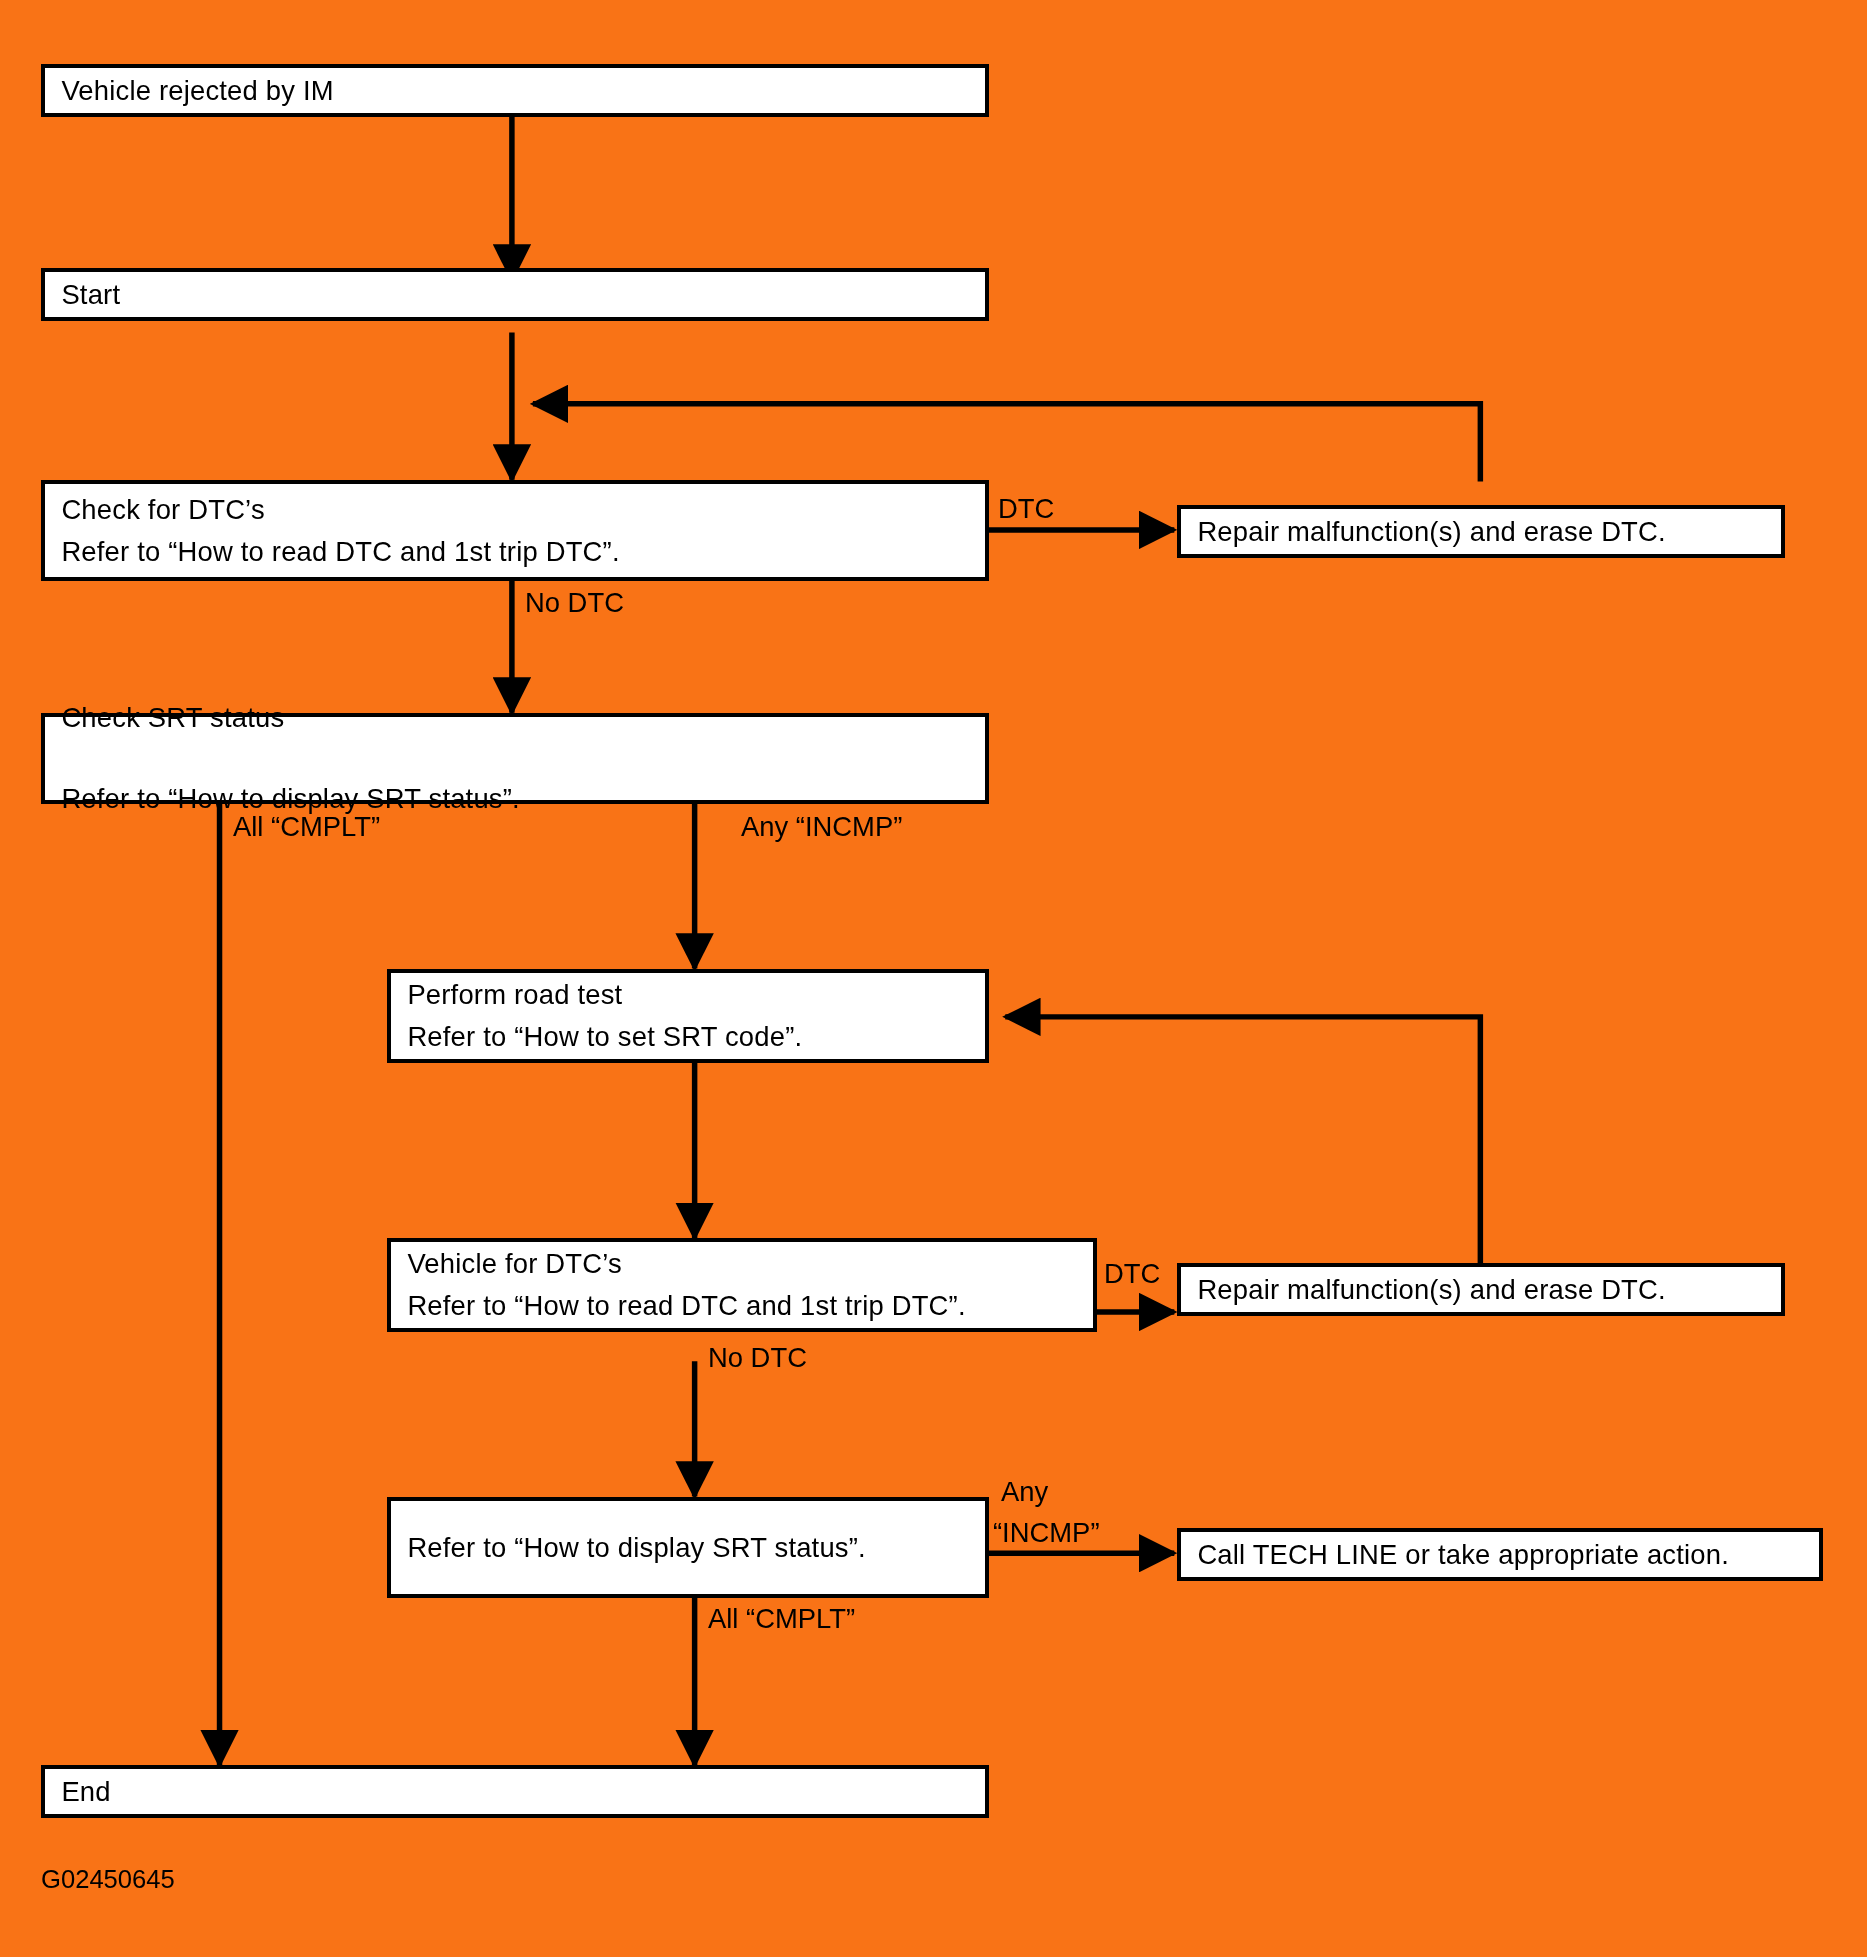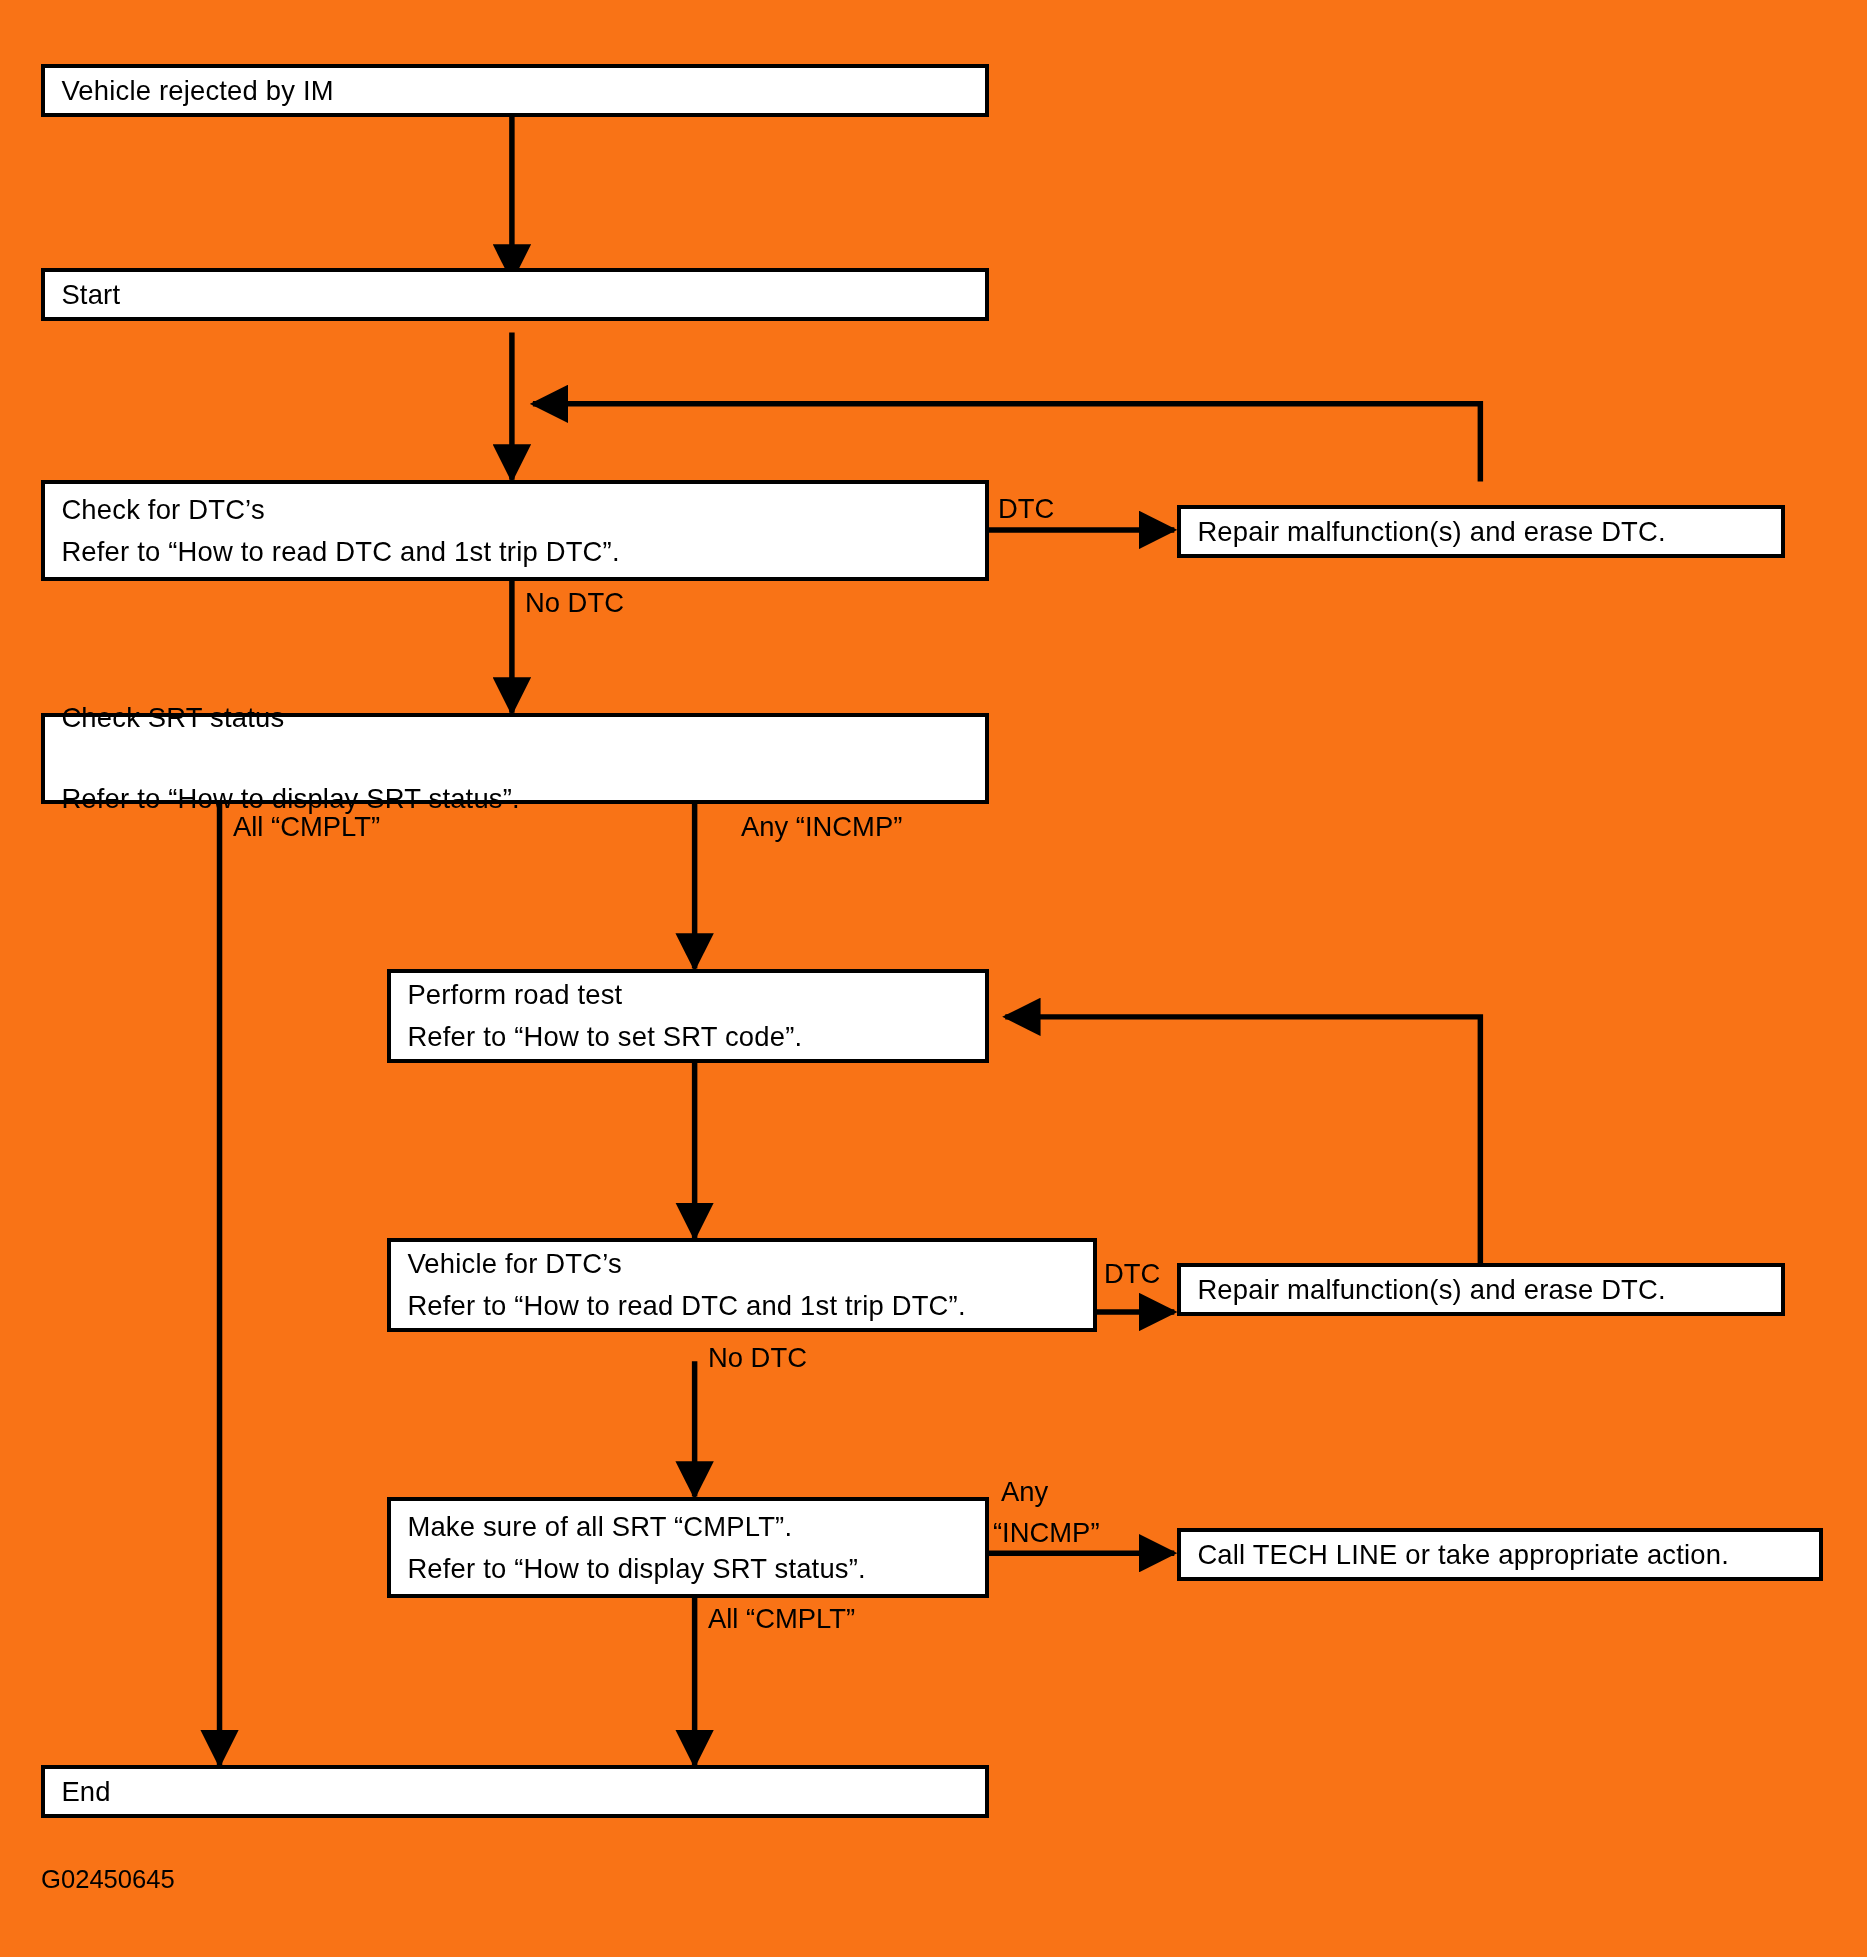--- a/index.html
+++ b/index.html
@@ -124,21 +124,20 @@
   <div class="box" style="left:387px; top:1238px; width:710px; height:94px;">
     <div class="line">Vehicle for DTC’s</div>
     <div class="line">Refer to “How to read DTC and 1st trip DTC”.</div>
   </div>
 
   <div class="box" style="left:1177px; top:1263px; width:608px; height:53px;">
     <div class="line">Repair malfunction(s) and erase DTC.</div>
   </div>
 
   <div class="box" style="left:387px; top:1497px; width:602px; height:101px;">
-    <div class="line">Make sure of all SRT “CMPLT”.</div>
     <div class="line">Refer to “How to display SRT status”.</div>
   </div>
 
   <div class="box" style="left:1177px; top:1528px; width:646px; height:53px;">
     <div class="line">Call TECH LINE or take appropriate action.</div>
   </div>
 
   <div class="box" style="left:41px; top:1765px; width:948px; height:53px;">
     <div class="line">End</div>
   </div>

